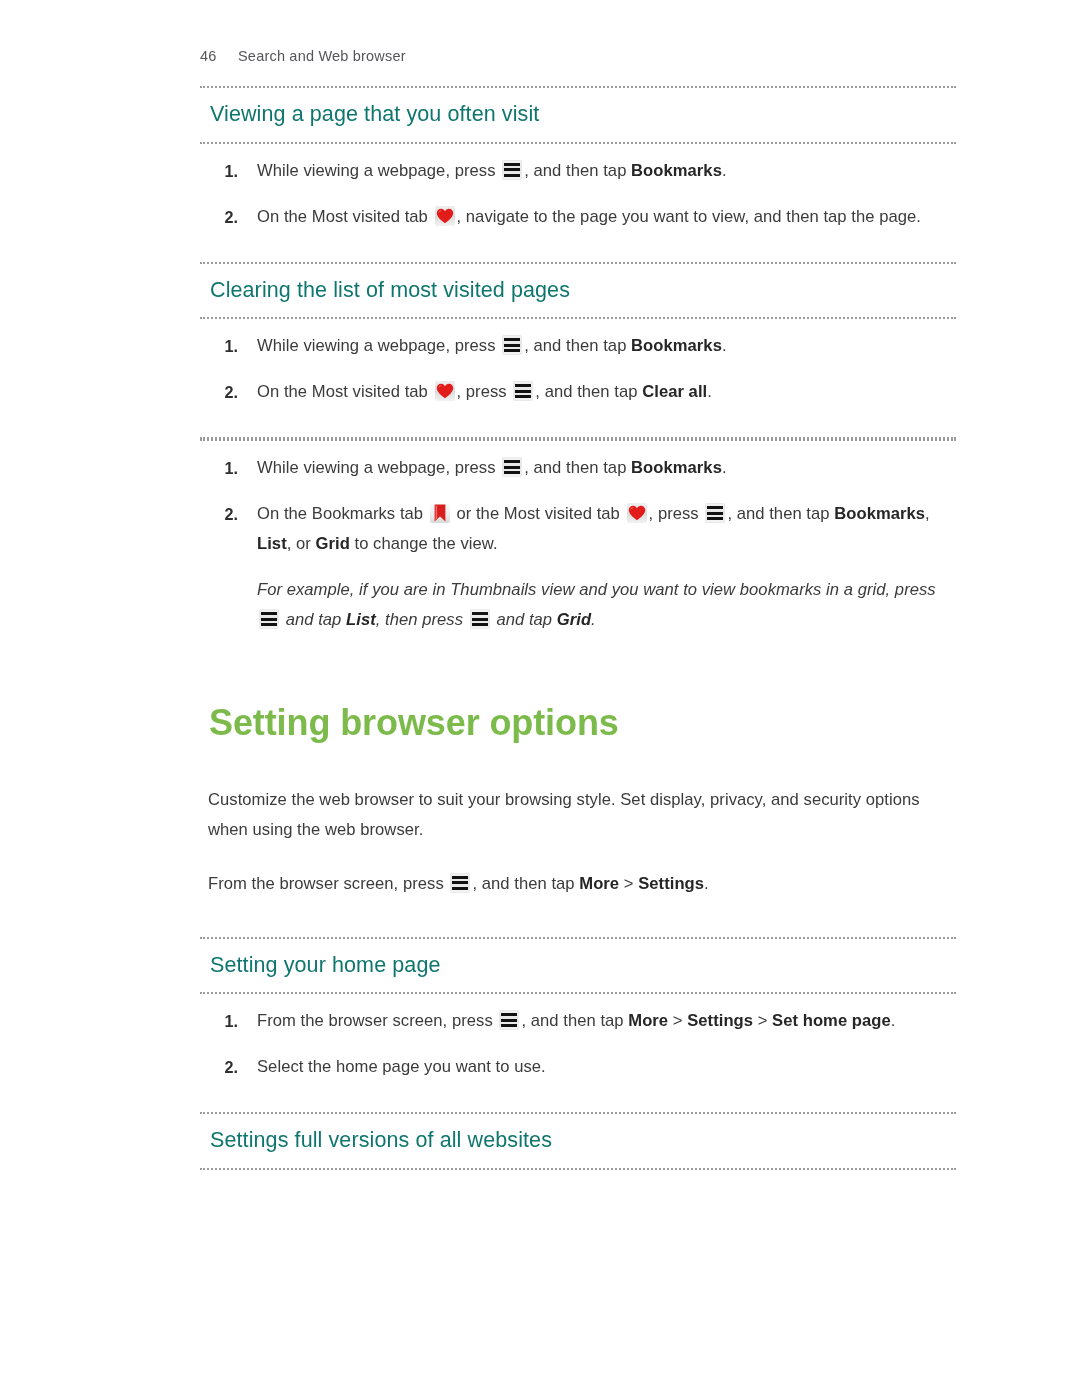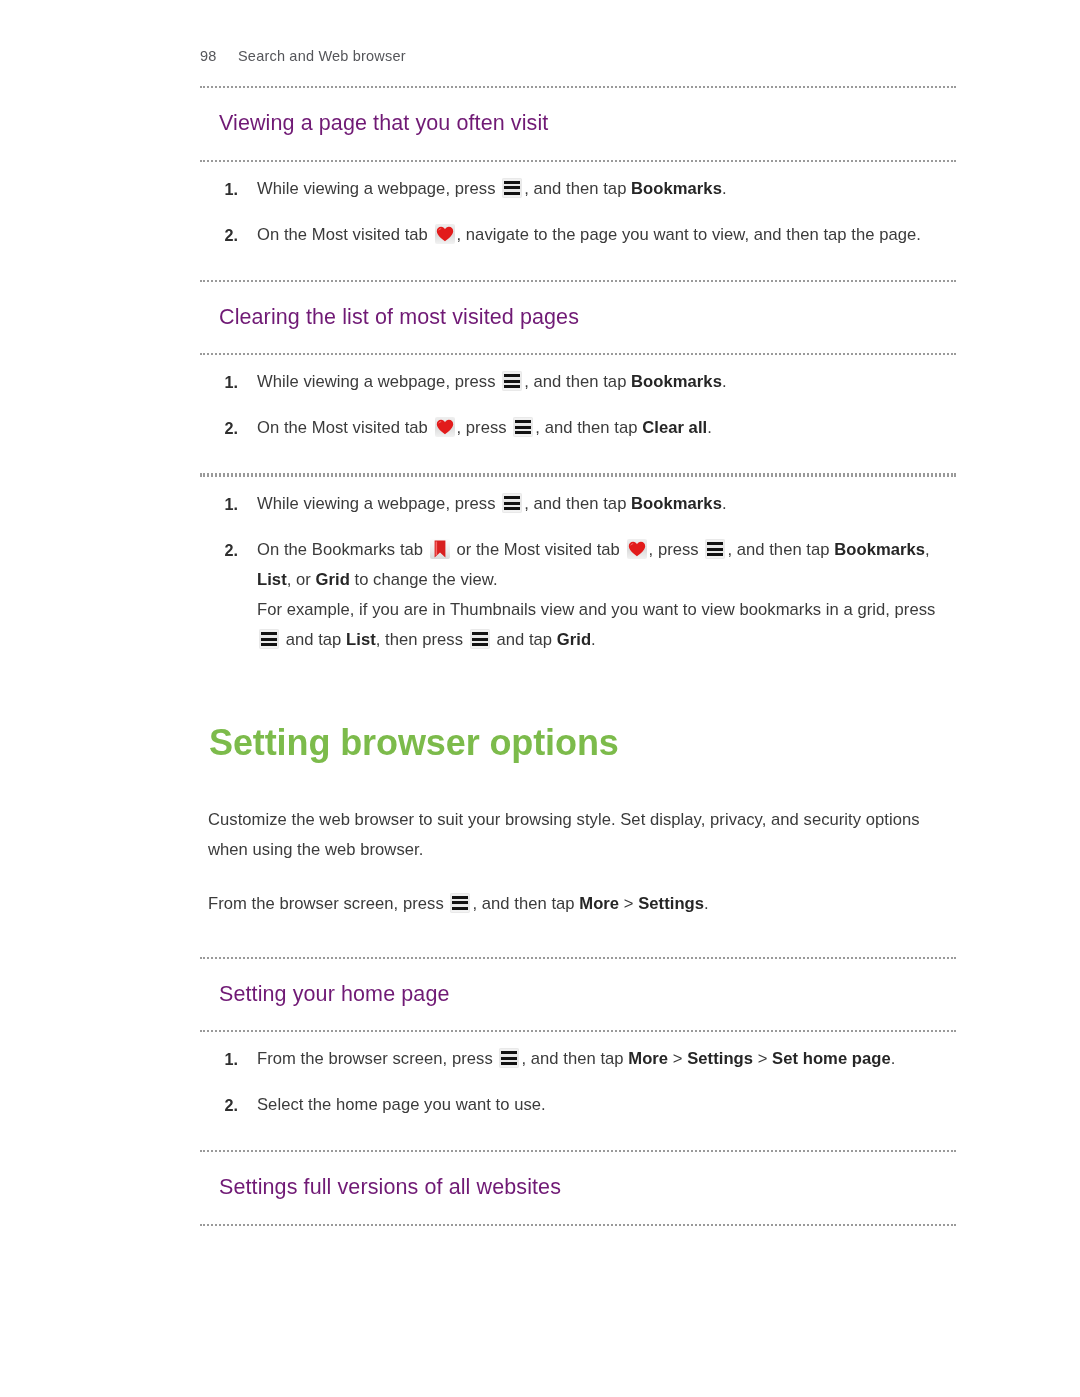--- a/index.html
+++ b/index.html
@@ -51,25 +51,25 @@
   
   .rule {
     height: 0;
     border-top: 2px dotted #9a9a9a;
     line-height: 0;
     font-size: 0;
   }
 
   
   h2.sec-head {
-    margin: 17px;
+    margin: 8px;
     padding: 6px 0 7px 2px;
     font-size: 21.5px;
     font-weight: 400;
-    color: #701a75;
+    color: #0f766e;
     letter-spacing: .1px;
     line-height: 1.15;
   }
 
   h1.chap-head {
     margin: 8px;
     padding: 0 0 0 1px;
     font-size: 36px;
     font-weight: 700;
     color: #7cbb4b;
@@ -106,20 +106,22 @@
     top: 0;
     width: 38px;
     text-align: right;
     font-weight: 700;
     font-size: 16.2px;
     color: #2f2f2f;
   }
   ol.steps > li + li { margin-top: 16px; }
   ol.steps > li > .sub {
     display: block;
+    margin-top: 16px;
+    font-style: italic;
   }
 
   b, strong { font-weight: 700; color: #262626; }
 
   
   .icon {
     display: inline-block;
     vertical-align: -4px;
     width: 20px;
     height: 20px;
@@ -161,21 +163,21 @@
 
   
   .gap-after-rule { height: 12px; }
 </style>
 </head>
 <body>
 
 <div class="page">
 
   <div class="running-head">
-    <span class="pageno">98</span><span>Search and Web browser</span>
+    <span class="pageno">46</span><span>Search and Web browser</span>
   </div>
 
   <div class="content">
 
     <div class="rule"></div>
     <h2 class="sec-head">Viewing a page that you often visit</h2>
     <div class="rule"></div>
     <div class="gap-after-rule"></div>
     <ol class="steps">
       <li>

